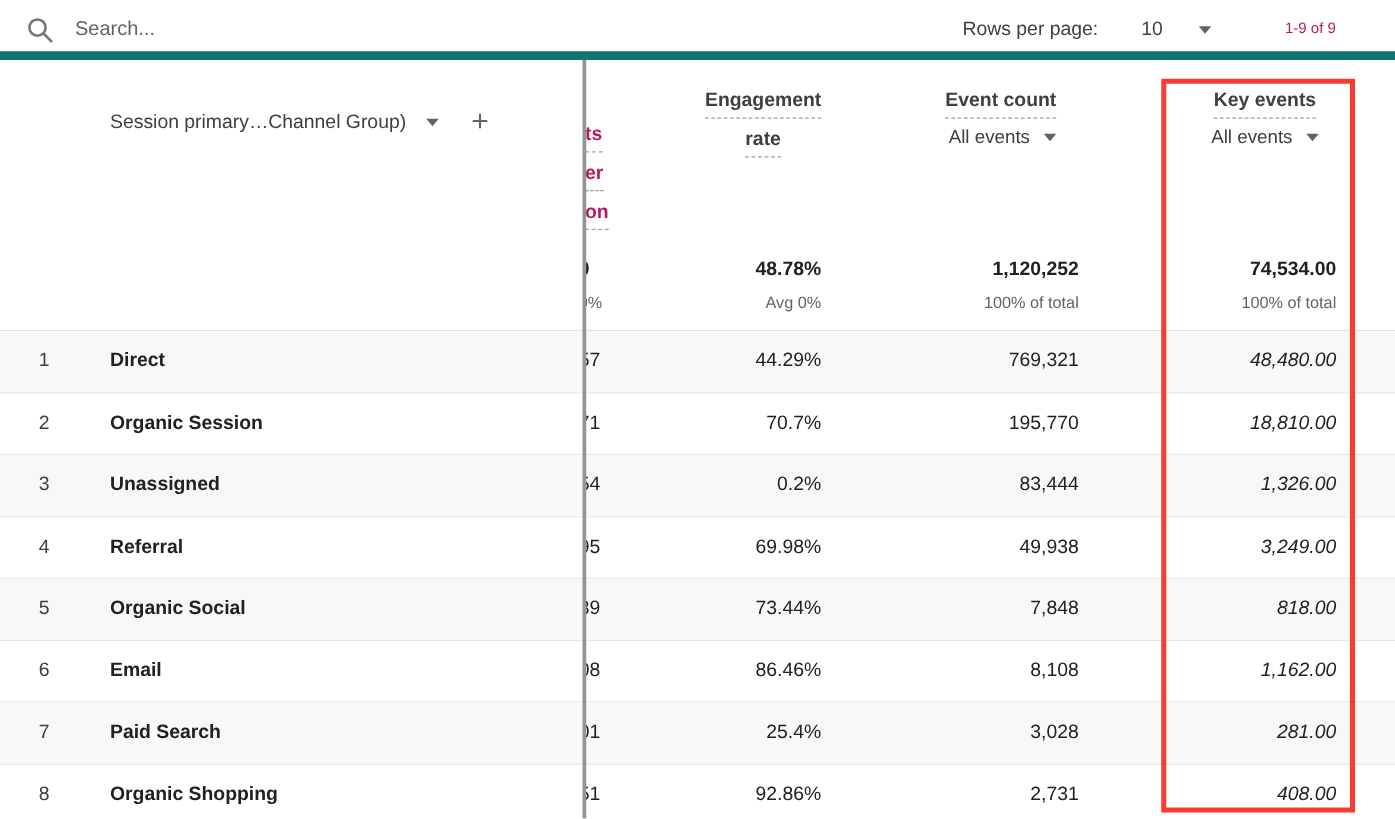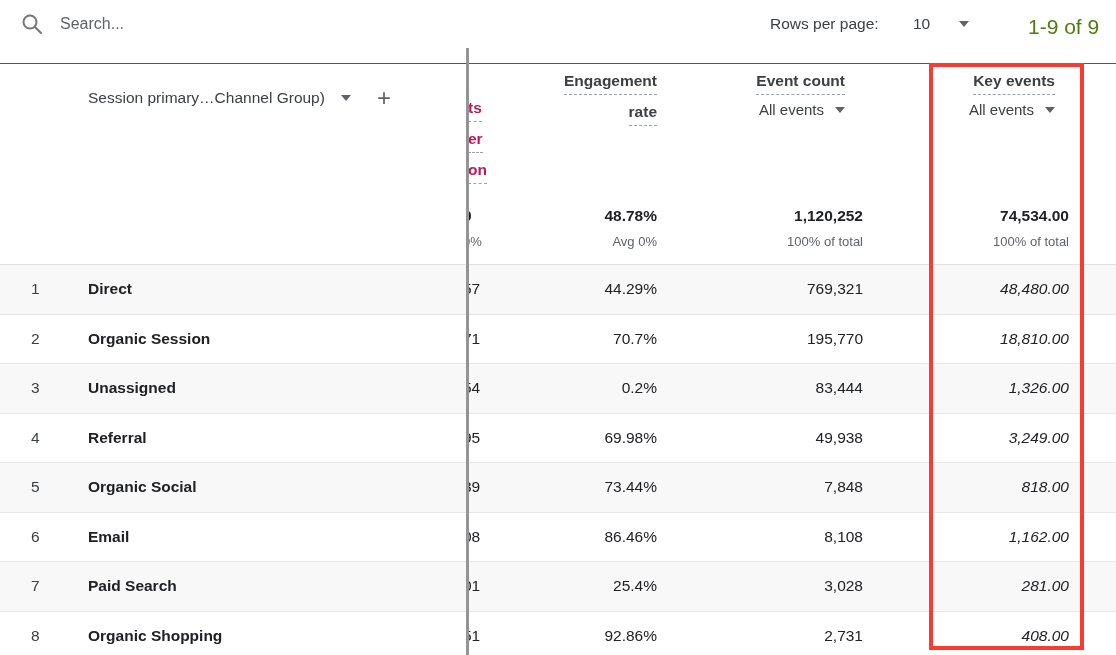--- a/index.html
+++ b/index.html
@@ -2,45 +2,45 @@
 <html><head>
 <meta charset="utf-8">
 <style>
   * { margin:0; padding:0; box-sizing:border-box; }
   html,body { background:#fff; }
   .screen {
     position:relative; width:1116px; height:655px; overflow:hidden;
     background:#fff; font-family:"Liberation Sans", sans-serif; color:#202124;
   }
   
-  .toolbar { position:absolute; top:0; left:0; width:100%; height:64px;
-    border-bottom:1px solid #0f766e; }
+  .toolbar { position:absolute; top:0; left:0; width:100%; height:48px;
+    border-bottom:7px solid #0f766e; }
   .search-icon { position:absolute; left:20px; top:12px; }
   .search-input { position:absolute; left:60px; top:8px; width:320px; height:32px;
     border:none; outline:none; font-family:"Liberation Sans", sans-serif;
     font-size:16px; color:#3c4043; background:transparent; }
   .search-input::placeholder { color:#5f6368; opacity:1; }
   .rpp-label { position:absolute; left:770px; top:15px; font-size:15.5px; color:#3c4043; }
   .rpp-select { position:absolute; left:913px; top:15px; font-size:15.5px; color:#3c4043;
     display:flex; align-items:center; gap:29px; cursor:pointer; }
-  .pagination { position:absolute; left:1028px; top:15px; font-size:21px; color:#4d7c0f; }
+  .pagination { position:absolute; left:1028px; top:15px; font-size:12px; color:#be185d; }
   .tri { display:inline-block; width:0; height:0;
     border-left:5px solid transparent; border-right:5px solid transparent;
     border-top:6px solid #5f6368; }
   
   .v-divider { position:absolute; left:466px; top:48px; width:3px; height:607px;
     background:#949494; z-index:6; cursor:col-resize; }
   
   .dim-header { position:absolute; left:88px; top:88px; display:flex;
     align-items:center; font-size:15.5px; color:#3c4043; cursor:pointer; }
   .dim-header .tri { margin-left:16px; }
   .add-col { margin-left:26px; font-size:24px; font-weight:400; color:#5f6368;
     line-height:20px; cursor:pointer; }
   .dashed { display:inline-block; border-bottom:1px dashed #9aa0a6; padding-bottom:2px; }
-  .hdr-line { line-height:22px; margin-bottom:6px; text-align:right; }
+  .hdr-line { line-height:22px; margin-bottom:6px; text-align:center; }
   .metric-hdr { position:absolute; top:70px; text-align:right;
     font-size:15.5px; font-weight:700; color:#3c4043; cursor:pointer; }
   .metric-hdr .filter { display:flex; justify-content:flex-end; align-items:center;
     gap:11px; font-weight:400; font-size:15px; color:#3c4043; margin-top:4px; cursor:pointer; }
   .hdr-eng { right:459px; }
   .hdr-evt { right:271px; }
   .hdr-key { right:61px; }
   .clip-hdr { position:absolute; left:468px; top:70px; width:34px; overflow:hidden;
     font-size:15.5px; font-weight:700; color:#be185d;margin-top:27px; }
   .clip-hdr .hdr-line { text-align:left; }

